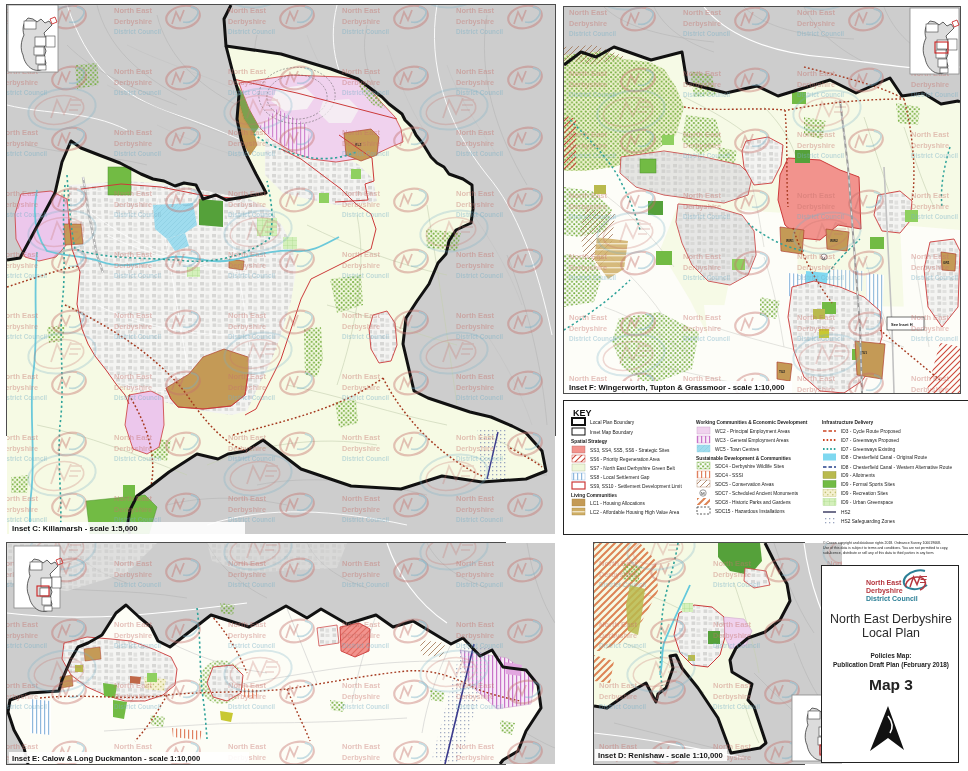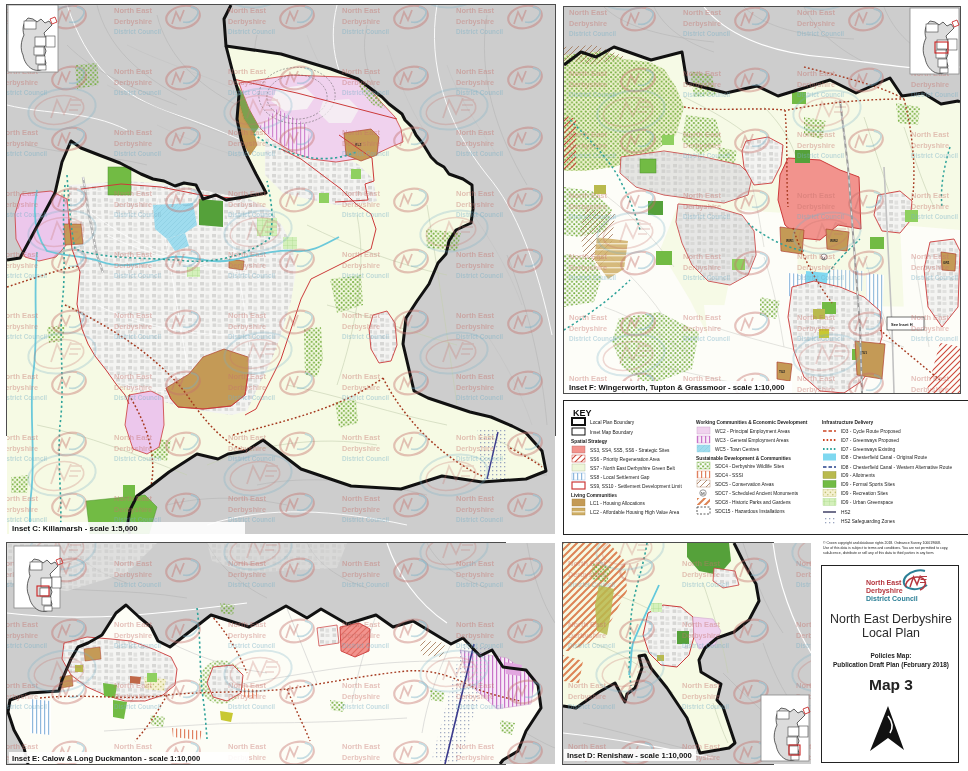--- a/index.html
+++ b/index.html
@@ -575,21 +575,21 @@
   <rect x="30" y="43" width="12" height="10" fill="none" stroke="#cc2222" stroke-width="1.1"></rect>
 </g>
 
  <g>
   <rect x="2" y="209" width="240" height="11" fill="#ffffff" opacity="0.9"></rect>
   <text x="5" y="217.5" font-size="7.7" font-weight="bold" fill="#111">Inset E: Calow &amp; Long Duckmanton - scale 1:10,000</text>
  </g>
 </svg>
 </div>
 
-<div class="panel" style="left:562px;top:542px;width:212px;height:223px">
+<div class="panel" style="left:593px;top:542px;width:212px;height:223px">
 <svg width="248" height="221" viewBox="0 0 248 221">
  <rect x="0" y="0" width="248" height="221" fill="#cdcdcd"></rect>
  <g fill="none" stroke="#b9b9b9" stroke-width="0.7">
   <path d="M180,0 C190,30 200,60 220,90 M200,100 C210,130 225,160 245,180 M160,130 C180,150 200,170 220,185 M20,180 C60,190 100,200 140,210"></path>
  </g>
  <g fill="none" stroke="#ffffff" stroke-width="1.2">
   <path d="M210,0 C215,40 230,80 248,110 M0,190 C50,195 100,205 150,215"></path>
  </g>
 
  <path d="M0,0 L171,0 L182,22 L193,41 L196,58 L186,77 L171,89 L154,95 L142,105 L136,117 L138,129 L158,141 L154,157 L160,164 L172,200 L166,205 L137,210 L124,175 L104,145 L88,125 L82,112 L76,113 L79,125 L72,145 L64,151 L62,159 L52,140 L36,149 L13,165 L0,163 Z" fill="#f6fae4"></path>

